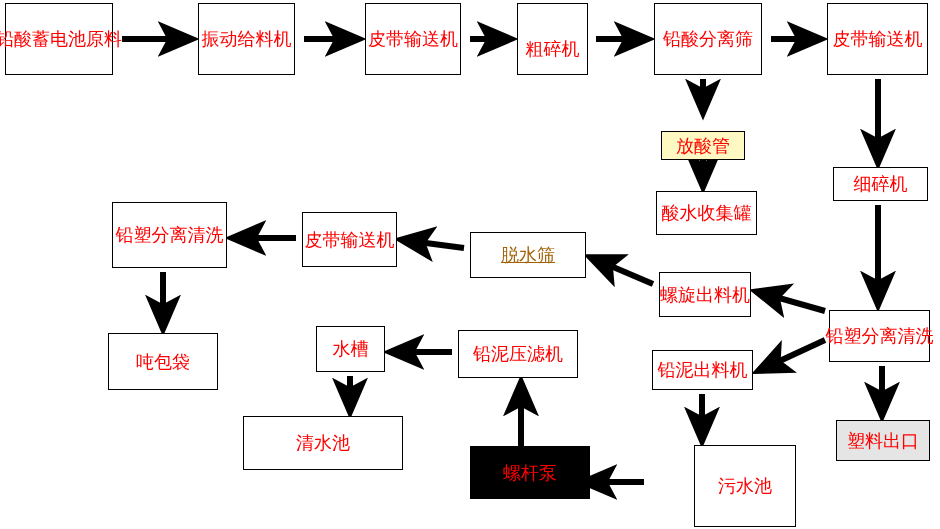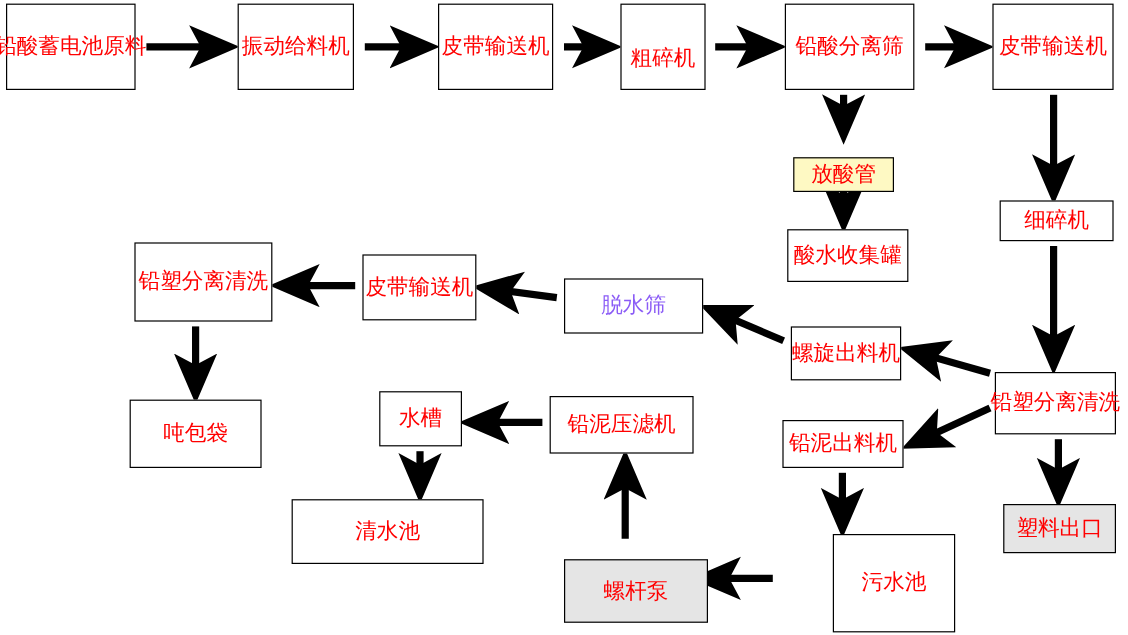--- a/index.html
+++ b/index.html
@@ -114,34 +114,34 @@
       </div>
       <div class="node" style="left: 659px; top: 272px; width: 92px; height: 45px; border-color: rgb(0, 0, 0); background: rgb(255, 255, 255);">
         <span class="lbl" style="color: rgb(255, 0, 0);">螺旋出料机</span>
       </div>
       <div class="node" style="left: 652px; top: 350px; width: 101px; height: 40px; border-color: rgb(0, 0, 0); background: rgb(255, 255, 255);">
         <span class="lbl" style="color: rgb(255, 0, 0);">铅泥出料机</span>
       </div>
       <div class="node" style="left: 650px; top: 445px; width: 102px; height: 82px; border-color: rgb(0, 0, 0); background: rgb(255, 255, 255); margin-left: 44px;">
         <span class="lbl" style="color: rgb(255, 0, 0);">污水池</span>
       </div>
-      <div class="node" style="left: 470px; top: 466px; width: 120px; height: 53px; border-color: rgb(0, 0, 0); background: #e5e5e5;">
+      <div class="node" style="left: 470px; top: 446px; width: 120px; height: 53px; border-color: rgb(0, 0, 0); background: #000000;">
         <span class="lbl" style="color: rgb(255, 0, 0);">螺杆泵</span>
       </div>
       <div class="node" style="left: 458px; top: 330px; width: 120px; height: 48px; border-color: rgb(0, 0, 0); background: rgb(255, 255, 255);">
         <span class="lbl" style="color: rgb(255, 0, 0);">铅泥压滤机</span>
       </div>
       <div class="node" style="left: 316px; top: 326px; width: 69px; height: 46px; border-color: rgb(0, 0, 0); background: rgb(255, 255, 255);">
         <span class="lbl" style="color: rgb(255, 0, 0);">水槽</span>
       </div>
       <div class="node" style="left: 243px; top: 416px; width: 160px; height: 54px; border-color: rgb(0, 0, 0); background: rgb(255, 255, 255);">
         <span class="lbl" style="color: rgb(255, 0, 0);">清水池</span>
       </div>
       <div class="node" style="left: 470px; top: 232px; width: 116px; height: 46px; border-color: rgb(0, 0, 0); background: rgb(255, 255, 255);">
-        <span class="lbl" style="color: #8b5cf6;">脱水筛</span>
+        <span class="lbl" style="color: #a16207; text-decoration: underline;">脱水筛</span>
       </div>
       <div class="node" style="left: 302px; top: 212px; width: 95px; height: 55px; border-color: rgb(0, 0, 0); background: rgb(255, 255, 255);">
         <span class="lbl" style="color: rgb(255, 0, 0);">皮带输送机</span>
       </div>
       <div class="node" style="left: 112px; top: 202px; width: 115px; height: 66px; border-color: rgb(0, 0, 0); background: rgb(255, 255, 255);">
         <span class="lbl" style="color: rgb(255, 0, 0);">铅塑分离清洗</span>
       </div>
       <div class="node" style="left: 108px; top: 333px; width: 110px; height: 57px; border-color: rgb(0, 0, 0); background: rgb(255, 255, 255);">
         <span class="lbl" style="color: rgb(255, 0, 0);">吨包袋</span>
       </div>

